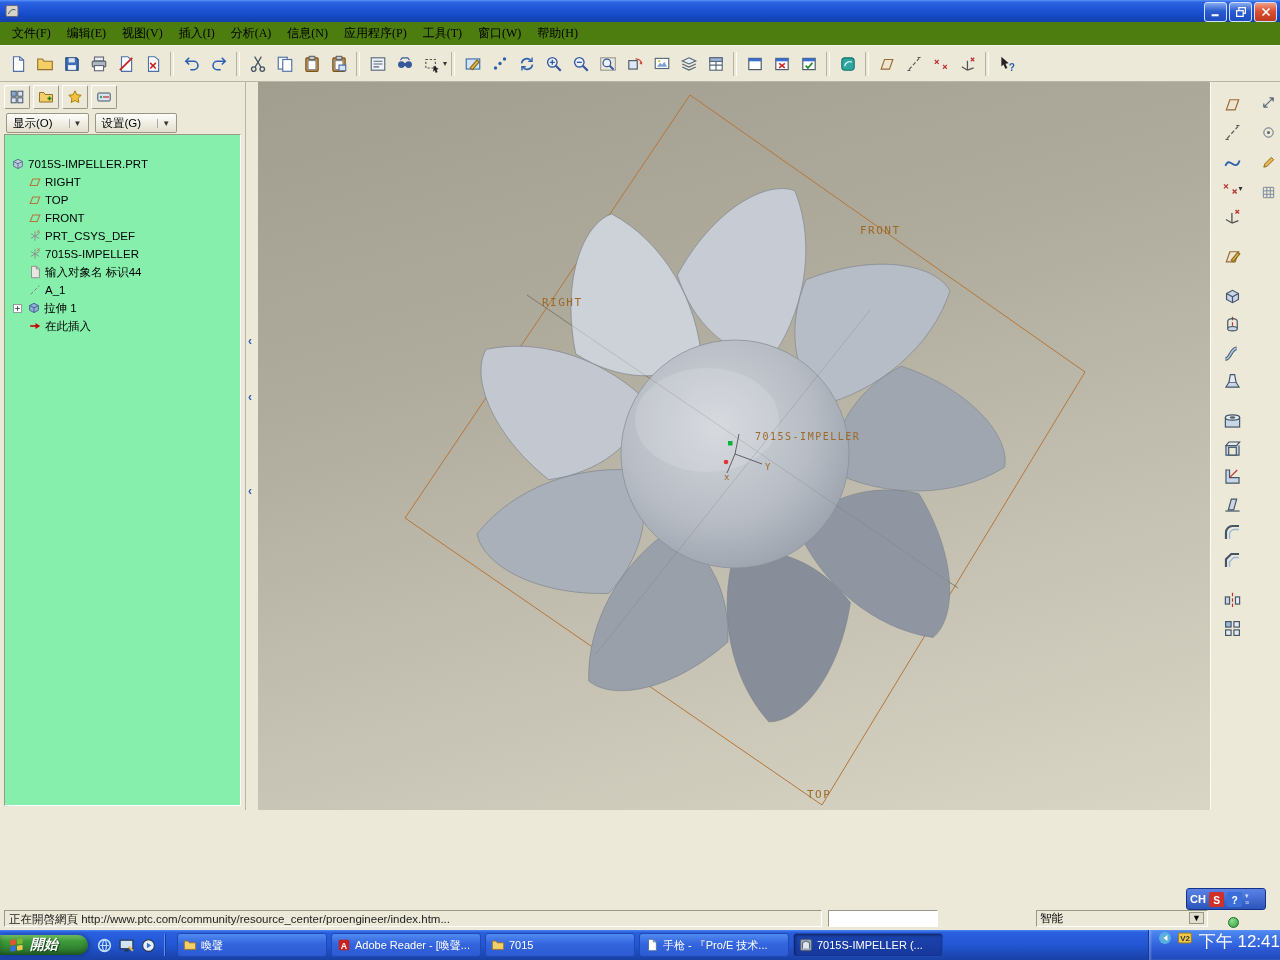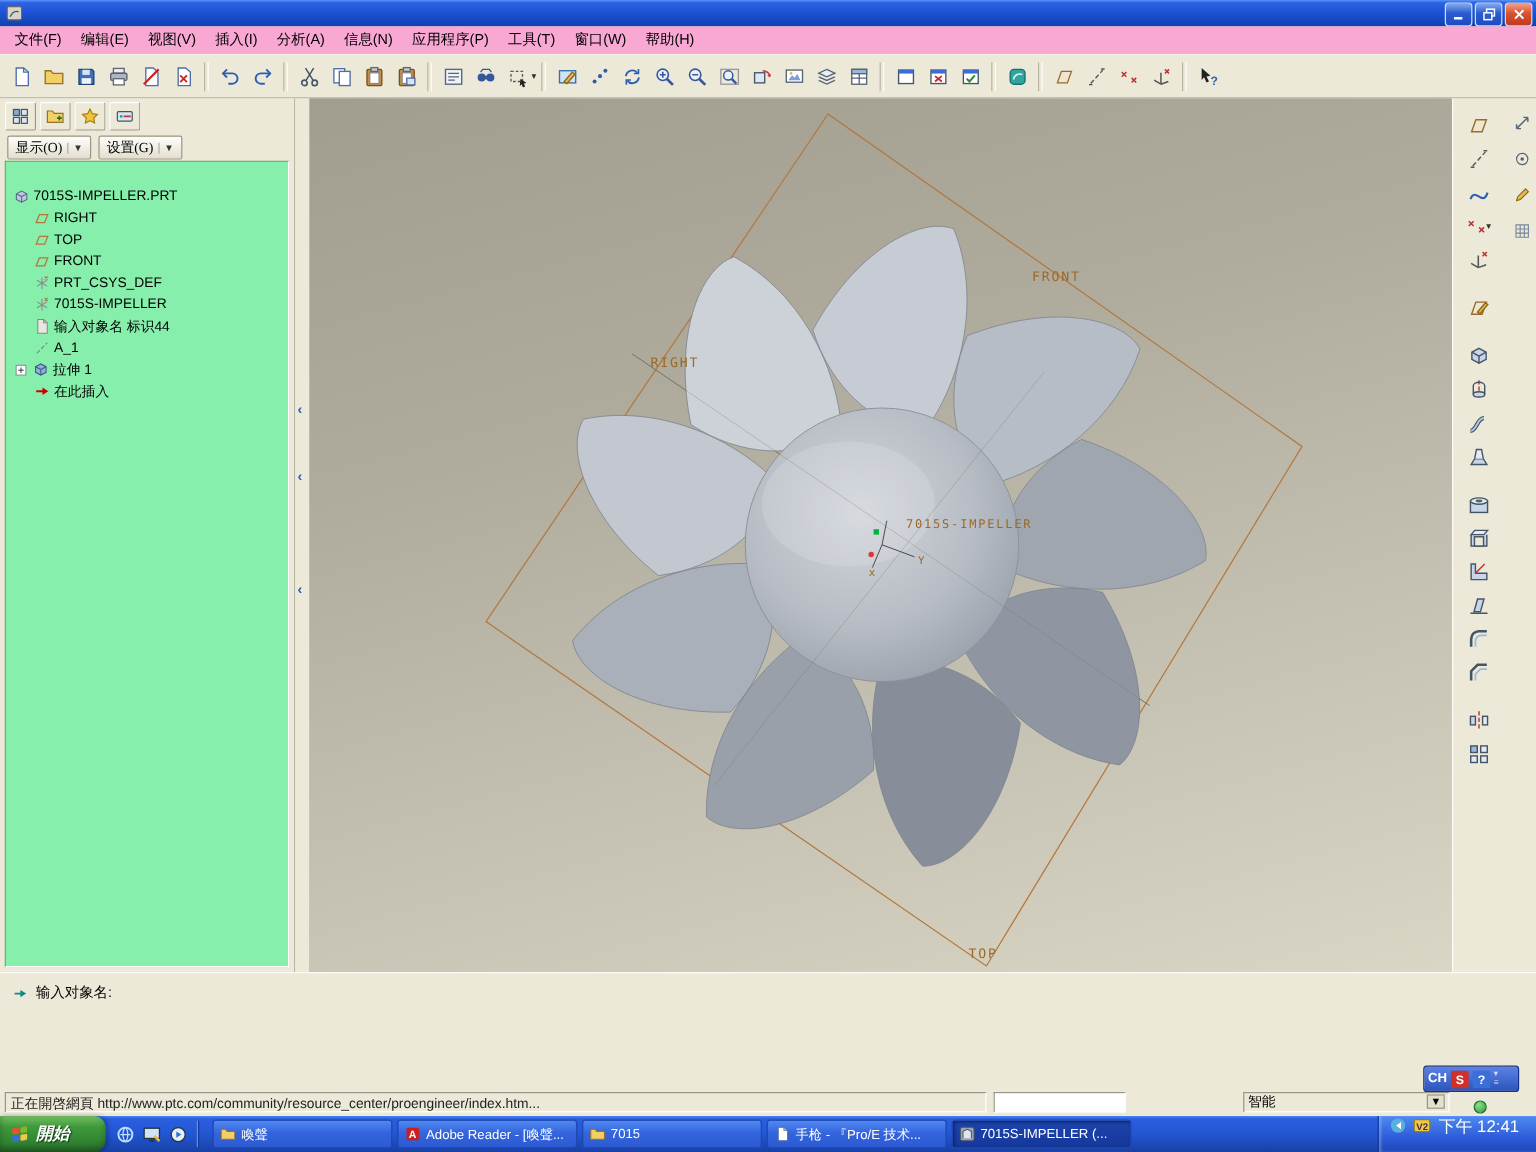--- a/index.html
+++ b/index.html
@@ -10,40 +10,40 @@
     background:linear-gradient(180deg,#5a95f8 0%,#2c63e2 10%,#1a50d0 55%,#1140ae 100%);
     display:flex;align-items:center;padding-left:4px;box-sizing:border-box;}
   #title-text{color:#fff;font-weight:bold;font-size:12px;margin-left:5px;
     text-shadow:1px 1px 1px #0a2a7a;white-space:nowrap;}
   .winbtns{position:absolute;right:3px;top:2px;display:flex;gap:2px;}
   .wbtn{width:21px;height:18px;border-radius:3px;border:1px solid #cfe0ff;
     background:linear-gradient(180deg,#86abee,#2a5bd0 45%,#1e4cc0);display:flex;align-items:center;justify-content:center;}
   .wbtn.close{background:linear-gradient(180deg,#f0a086,#da5134 45%,#bf3a1e);}
   .wbtn svg{width:14px;height:14px;display:block;}
   
-  #menubar{position:absolute;left:0;top:22px;width:1280px;height:24px;background:#f9a8d4;
-    display:flex;align-items:center;padding-left:4px;box-sizing:border-box;border-bottom:1px solid #f6f4ea;}
+  #menubar{position:absolute;left:0;top:22px;width:1280px;height:24px;background:#4d7c0f;
+    display:flex;align-items:center;padding-left:4px;box-sizing:border-box;border-bottom:1px solid #f6f4ea;font-family:Liberation Serif, serif;}
   .menu-item{padding:3px 8px;cursor:default;}
   
   #toolbar{position:absolute;left:0;top:46px;width:1280px;height:36px;background:#ece9d8;
     display:flex;align-items:center;padding-left:4px;box-sizing:border-box;
     border-bottom:1px solid #b9b5a3;}
   .tbtn{width:25px;height:25px;display:flex;align-items:center;justify-content:center;border:1px solid transparent;border-radius:2px;}
   .tbtn .i{width:18px;height:18px;display:block;}
   .tsep{width:2px;height:24px;border-left:1px solid #b8b4a2;border-right:1px solid #fdfcf7;margin:0 4px;}
   .dd{font-size:8px;color:#333;margin-left:-2px;}
   
   #navigator{position:absolute;left:0;top:82px;width:246px;height:728px;background:#ece9d8;box-sizing:border-box;border-right:1px solid #b9b5a3;}
   #nav-tools{height:26px;display:flex;align-items:center;gap:3px;padding:2px 4px;}
   .nbtn{width:24px;height:22px;display:flex;align-items:center;justify-content:center;
     border:1px solid #fff;border-right-color:#9b9786;border-bottom-color:#9b9786;background:#ece9d8;border-radius:2px;}
   .nbtn .i{width:16px;height:16px;display:block;}
   #nav-drops{height:22px;display:flex;gap:6px;padding-left:6px;align-items:center;}
-  .drop{display:flex;align-items:center;gap:4px;border:1px solid #9b9786;border-radius:2px;
-    background:linear-gradient(180deg,#fdfdfb,#e3dfce);padding:1px 6px;font-size:11.5px;height:16px;font-family:Liberation Serif, serif;}
+  .drop{display:flex;align-items:center;gap:16px;border:1px solid #9b9786;border-radius:2px;
+    background:linear-gradient(180deg,#fdfdfb,#e3dfce);padding:1px 6px;font-size:11.5px;height:16px;}
   .drop .arr{font-size:8px;color:#333;border-left:1px solid #aaa;padding-left:4px;}
   #tree{position:absolute;left:4px;right:4px;top:52px;bottom:4px;background:#86efac;
     border:1px solid #9b9786;border-right-color:#fff;border-bottom-color:#fff;overflow:hidden;padding-top:20px;box-sizing:border-box;}
   .trow{height:18px;display:flex;align-items:center;padding-left:6px;font-size:11.5px;gap:3px;white-space:nowrap;}
   .tgap{display:inline-block;height:1px;}
   .ti{width:14px;height:14px;display:block;flex:0 0 14px;}
   .texp{width:13px;height:13px;display:block;flex:0 0 13px;}
   
   #splitter{position:absolute;left:246px;top:82px;width:12px;height:728px;background:#ece9d8;border-right:1px solid #9b9786;}
   .sash{position:absolute;left:2px;color:#2a5fae;font-size:12px;font-weight:bold;line-height:10px;cursor:pointer;}
@@ -78,40 +78,40 @@
   #langbar{position:absolute;left:1186px;top:888px;width:80px;height:22px;z-index:20;
     background:linear-gradient(180deg,#5b83e6,#2c55bc);border:1px solid #16318a;border-radius:3px;
     display:flex;align-items:center;gap:3px;padding:0 3px;box-sizing:border-box;}
   #langbar .lb-lang{color:#fff;font-weight:bold;font-size:11px;}
   #langbar .i{width:15px;height:15px;display:block;}
   #langbar .lb-men{color:#cfe0ff;font-size:7px;line-height:7px;}
   
   #taskbar{position:absolute;left:0;top:930px;width:1280px;height:30px;
     background:linear-gradient(180deg,#4a86f0 0%,#2a5fe0 8%,#2256d2 50%,#1941a5 100%);
     display:flex;align-items:center;box-sizing:border-box;}
-  #start-btn{width:88px;height:30px;border-radius:0 10px 10px 0;
+  #start-btn{width:88px;height:20px;border-radius:0 10px 10px 0;
     background:linear-gradient(180deg,#73bf63 0%,#3f9a3b 30%,#2f8030 80%,#256826 100%);
     display:flex;align-items:center;gap:4px;padding-left:8px;box-sizing:border-box;
     box-shadow:inset 0 -3px 6px rgba(0,0,0,.25), 2px 0 4px rgba(0,0,0,.3);}
   #start-btn .i{width:18px;height:18px;display:block;}
   #start-label{color:#fff;font-weight:bold;font-style:italic;font-size:14px;text-shadow:1px 1px 1px #14401a;}
   #quicklaunch{display:flex;align-items:center;gap:5px;padding:0 8px;}
   #quicklaunch .i{width:17px;height:17px;display:block;}
   .ql-sep{width:1px;height:22px;background:#5f8df0;box-shadow:1px 0 0 #163a9a;margin:0 2px;}
   .taskbtn{width:150px;height:24px;margin:0 2px;border-radius:3px;border:1px solid #1f48b0;
     background:linear-gradient(180deg,#4f8af2,#3465dd 45%,#2c5ad2);display:flex;align-items:center;gap:4px;
     padding:0 5px;box-sizing:border-box;color:#fff;font-size:11px;white-space:nowrap;overflow:hidden;}
   .taskbtn .i{width:14px;height:14px;display:block;flex:0 0 14px;}
   .taskbtn.active{background:linear-gradient(180deg,#1c43ae,#16389c);box-shadow:inset 1px 1px 3px rgba(0,0,0,.5);}
   .taskbtn span{overflow:hidden;text-overflow:ellipsis;}
   #tray{position:absolute;right:0;top:0;width:132px;height:30px;
     background:linear-gradient(180deg,#4f8af2,#2d5cd8 60%,#1f48b8);border-left:1px solid #163a9a;
     box-shadow:inset 2px 0 2px rgba(255,255,255,.25);display:flex;align-items:flex-start;gap:4px;padding-left:8px;box-sizing:border-box;}
   #tray .i{width:16px;height:16px;display:block;}
-  #clock{color:#fff;font-size:14px;margin-left:2px;white-space:nowrap;}
+  #clock{color:#fff;font-size:17px;margin-left:2px;white-space:nowrap;}
 </style>
 </head>
 <body>
 
 <div id="app">
 
   <div id="titlebar">
     <span class="i" style="width:16px;height:16px;display:block"><svg viewBox="0 0 16 16" width="100%" height="100%">
           <rect x="2" y="2.5" width="12" height="11" rx="1.5" fill="#d8d5c8" stroke="#667"></rect>
           <path d="M4.5 11c2-5 5.5-5 7-4" stroke="#356" fill="none"></path>
@@ -699,29 +699,20 @@
             </svg></span>
         </span>
       <span class="ebtn">
           <span class="i"><svg viewBox="0 0 16 16" width="100%" height="100%">
               <path d="M2.5 2.5h11v11h-11zM2.5 6.2h11M2.5 9.9h11M6.2 2.5v11M9.9 2.5v11" fill="none" stroke="#789"></path>
             </svg></span>
         </span>
     </div>
   </div>
 
-  <div id="message-area">
-    <div id="prompt-row">
-      <span class="i"><svg viewBox="0 0 16 16" width="100%" height="100%">
-            <path d="M2.5 8h6.5" stroke="#0b8a8a" stroke-width="1.8"></path>
-            <path d="M8 4.5L13.5 8 8 11.5z" fill="#0b8a8a"></path>
-          </svg></span>
-      <span>输入对象名:</span>
-    </div>
-  </div>
 
   <div id="statusbar">
     <div id="sb-msg" class="sunken">正在開啓網頁 http://www.ptc.com/community/resource_center/proengineer/index.htm...</div>
     <div id="sb-input" class="sunken"></div>
     <div id="sb-combo" class="sunken">
       <span>智能</span>
       <span class="arr">▼</span>
     </div>
   </div>
   <div id="sb-dot"></div>

